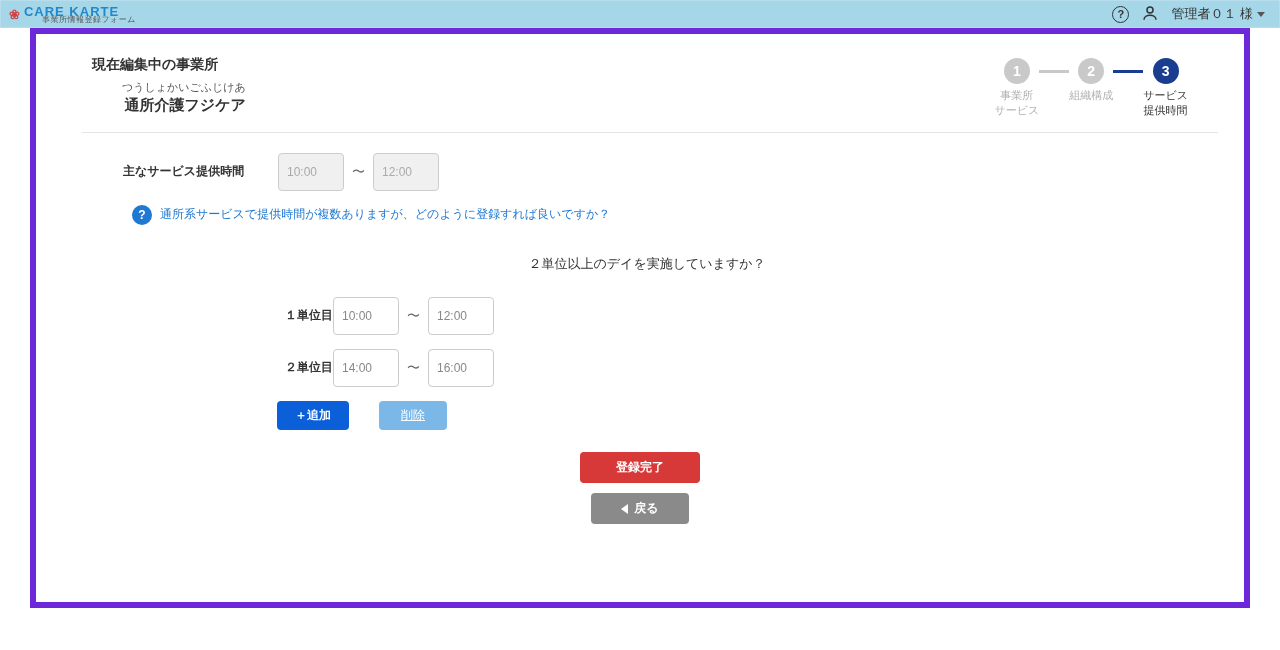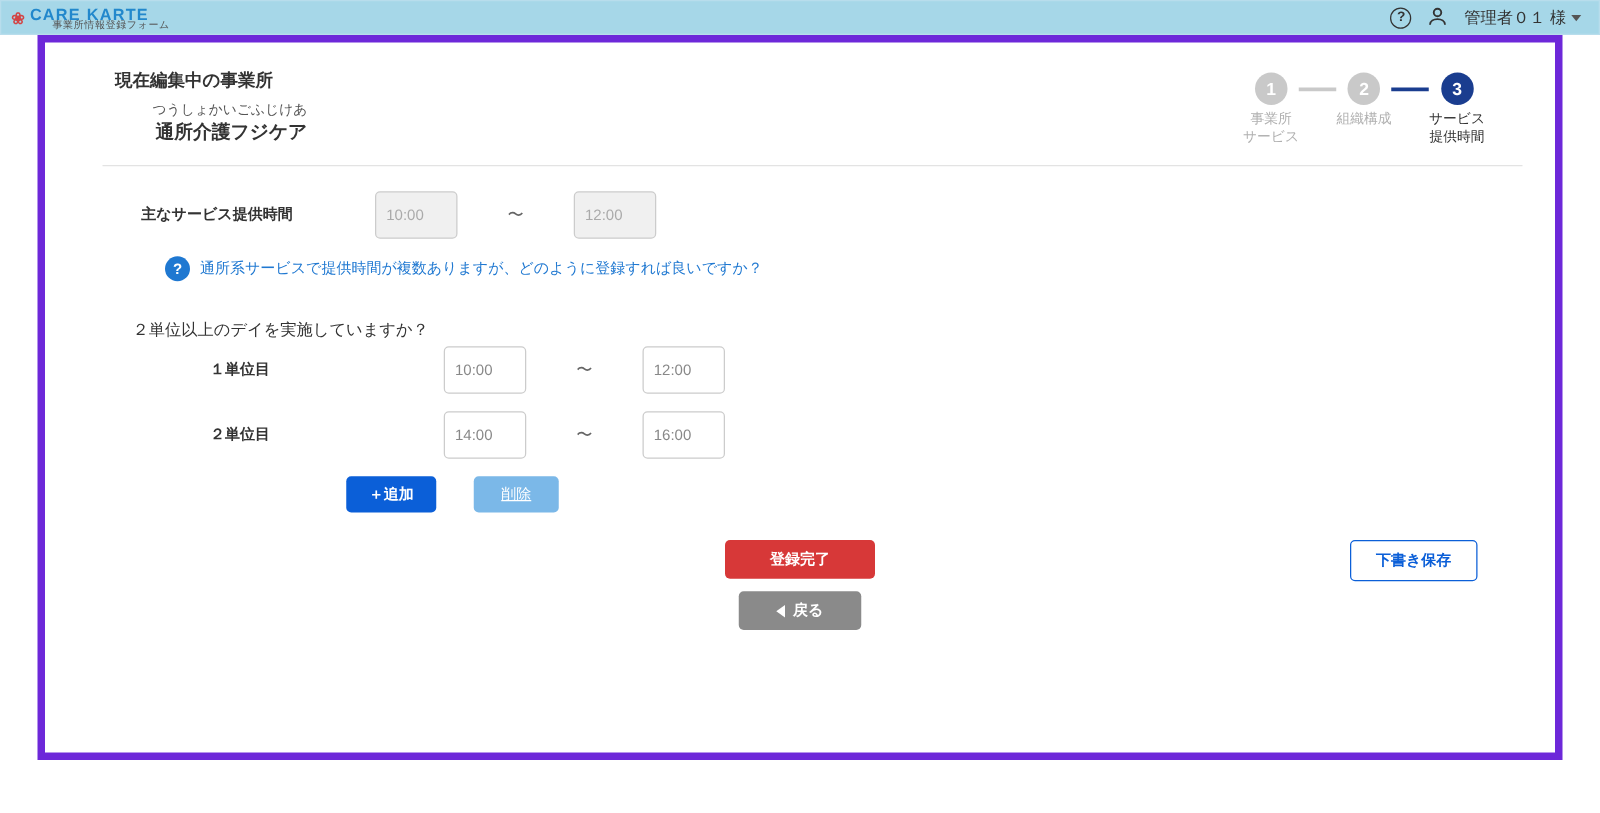--- a/index.html
+++ b/index.html
@@ -23,33 +23,33 @@
     .step.inactive .step-circle { background: #c9c9c9; }
     .step.active .step-circle { background: #1a3d8f; }
     .step-line { height: 3px; width: 30px;}
     .step-line.inactive { background: #c9c9c9; }
     .step-line.active { background: #1a3d8f; }
     .step-col { display: flex; flex-direction: column; align-items: center; gap: 4px;}
     .step-label { font-size: 11px; color: #b0b0b0; text-align: center; line-height: 1.35;}
     .step-label.active { color: #333; }
     hr.sep { border: none; border-top: 1px solid #e3e3e3; margin: 14px -30px 20px -10px;}
     .section-heading { font-size: 13px; font-weight: bold; margin-left: 4px; margin-bottom: 14px;}
-    .form-row { display: flex; align-items: center; margin-left: 21px; margin-bottom: 14px; gap: 32px;}
+    .form-row { display: flex; align-items: center; margin-left: 31px; margin-bottom: 14px;}
     .form-label { width: 155px; font-size: 12px; font-weight: bold;}
     .time-input { width: 66px; height: 26px; border: 1px solid #ccc; border-radius: 4px; padding: 18px 8px; font-size: 12px; color: #888;}
     .time-input.disabled { background: #f0f0f0; color: #aaa;}
     .tilde { margin: 0 8px; color: #666;}
     .help-row { display: flex; align-items: center; margin-left: 40px; margin-bottom: 30px; gap: 8px;}
     .help-circle { width: 20px; height: 20px; background: #1f78d1; border-radius: 50%; color: #fff; display:flex; align-items:center; justify-content:center; font-weight:bold; font-size:12px;}
     .help-text { color: #1f78d1; font-size: 12px;}
-    .question { margin-left: 14px; font-size: 13px; margin-bottom: 4px;}
+    .question { margin-left: 14px; font-size: 13px; margin-bottom: 24px; text-align: center;}
     .checkbox-row { margin-left: 40px; display:flex; align-items:center; gap:8px; margin-bottom: 14px;}
     .chk { width: 16px; height: 16px; background: #1f78d1; border-radius: 3px; position: relative;}
     .chk::after { content: ""; position: absolute; left: 4px; top: 1px; width: 5px; height: 9px; border: solid #fff; border-width: 0 2px 2px 0; transform: rotate(40deg);}
-    .unit-label { width: 155px; font-size: 12px; font-weight: bold; margin-left: 55px;}
+    .unit-label { width: 155px; font-size: 12px; font-weight: bold; margin-left: 55px; text-align: right;}
     .btn-row { display:flex; gap: 30px; margin-left: 185px; }
     .btn { padding: 6px 18px; border-radius: 4px; font-size: 12px; color: #fff; border: none; cursor: pointer; font-weight: bold;}
     .btn-add { background: #0b5fd8; }
     .btn-del { background: #7bb8e8; font-weight: normal; padding: 6px 22px; text-decoration: underline;}
     .footer-row { display:flex; align-items:flex-start; justify-content:center; margin-top: 22px; position:relative;}
     .center-btns { display:flex; flex-direction:column; gap:10px; align-items:center;}
     .btn-register { background: #d73838; padding: 7px 36px;}
     .btn-back { background: #8a8a8a; padding: 7px 30px;}
     .btn-draft { position:absolute; right: 6px; top: 0; border: 1px solid #0b5fd8; color: #0b5fd8; background: #fff; padding: 7px 20px; border-radius: 4px; font-weight: bold; font-size: 12px;}
     .triangle { display:inline-block; width:0;height:0;border-top:5px solid transparent;border-bottom:5px solid transparent;border-right:7px solid #fff;margin-right:6px; vertical-align: middle;}
@@ -148,15 +148,14 @@
   <div class="btn-row">
     <button class="btn btn-add">＋追加</button>
     <button class="btn btn-del">削除</button>
   </div>
 
   <div class="footer-row">
     <div class="center-btns">
       <button class="btn btn-register">登録完了</button>
       <button class="btn btn-back"><span class="triangle"></span><span>戻る</span></button>
     </div>
-    <button class="btn-draft">下書き保存</button>
   </div>
 </div>
 
 </body></html>

